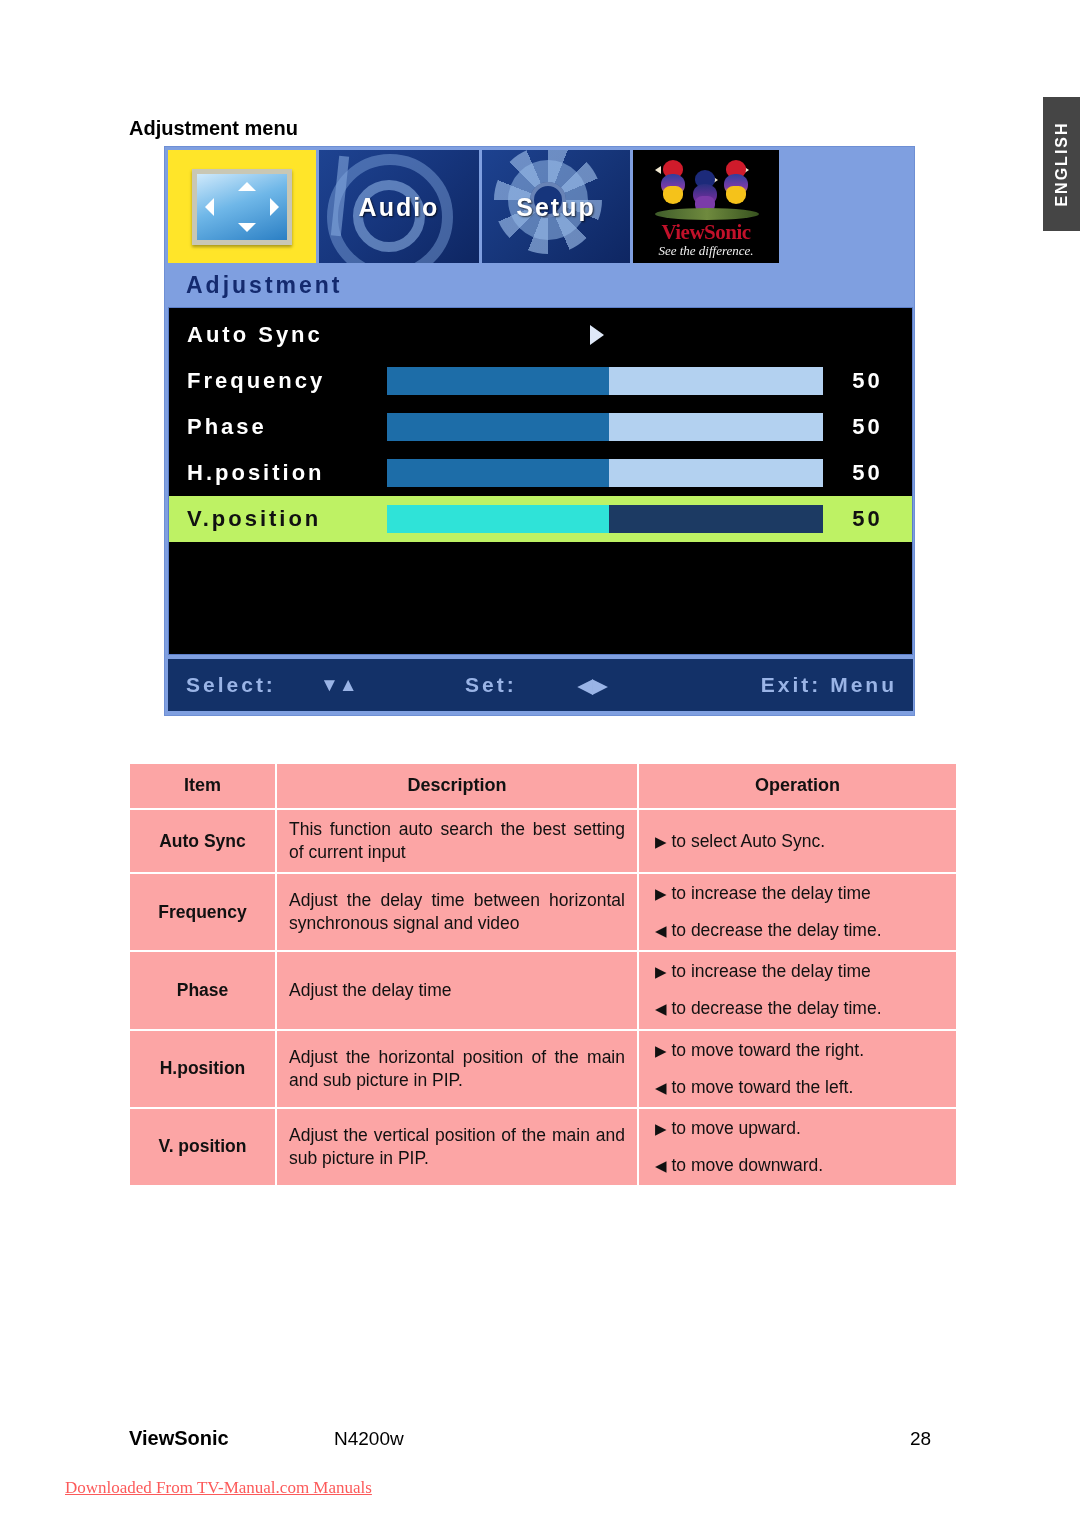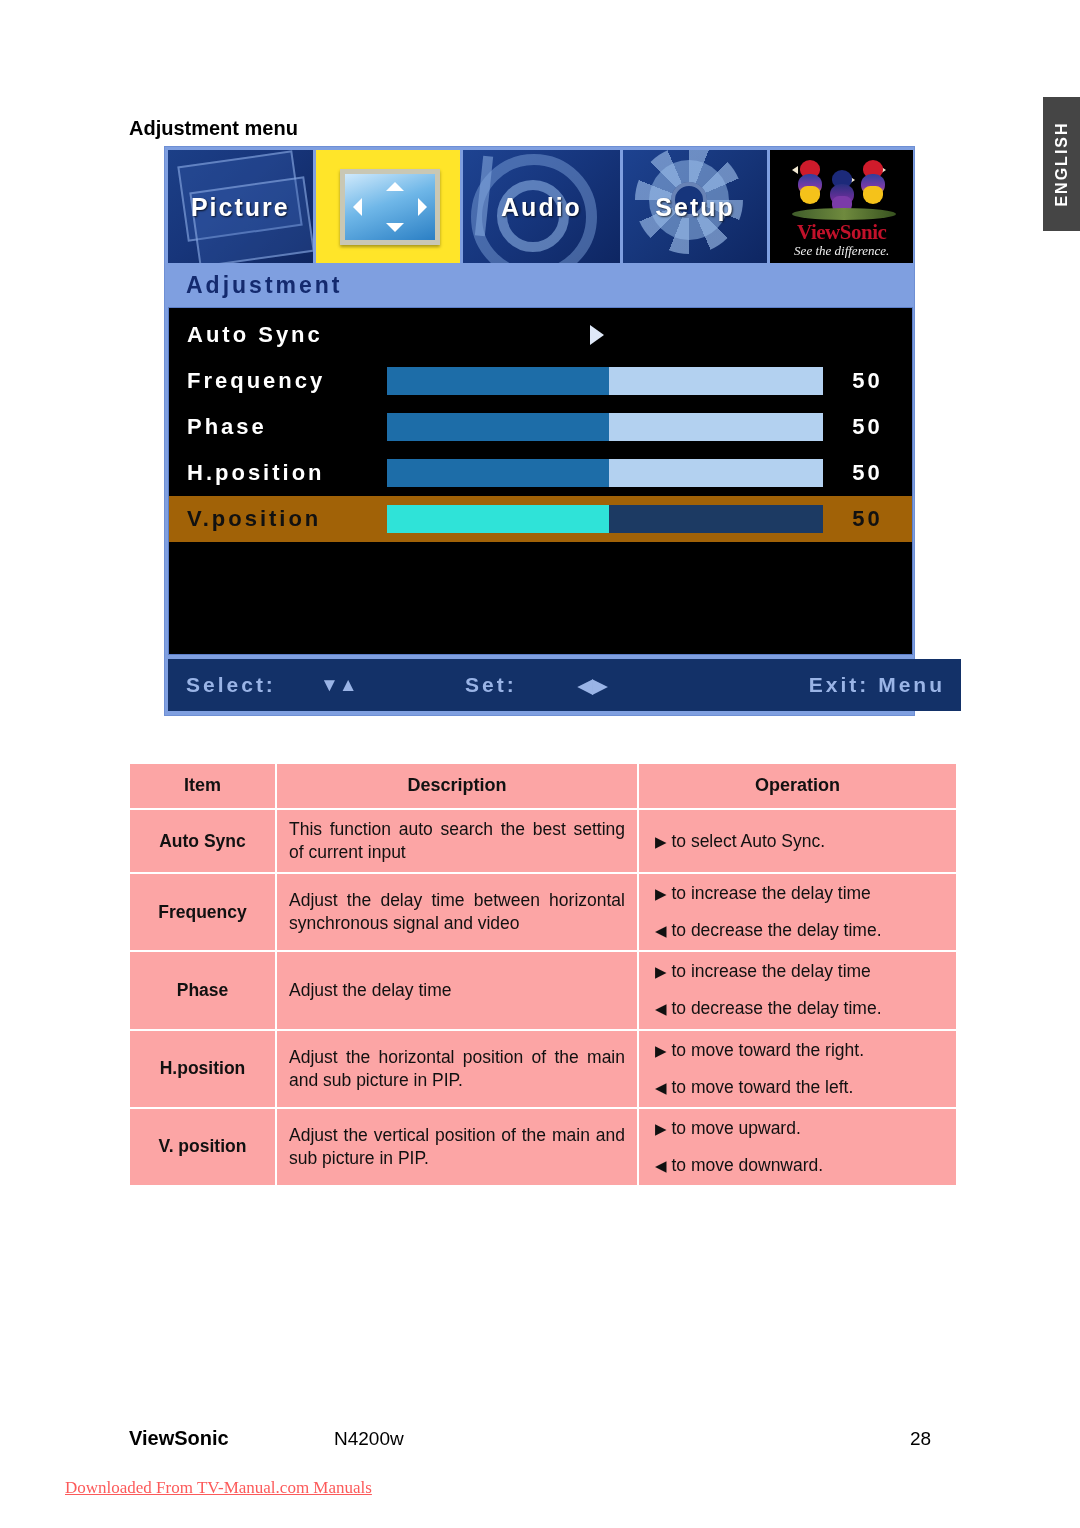--- a/index.html
+++ b/index.html
@@ -286,21 +286,21 @@
     background: #1d6da8;
   }
   .osd-row-value {
     flex: 1;
     text-align: center;
     color: #ffffff;
     font-size: 22px;
     font-weight: bold;
     letter-spacing: 3px;
   }
-  .osd-row.selected { background: #a16207; }
+  .osd-row.selected { background: #bef264; }
   .osd-row.selected .osd-row-label,
   .osd-row.selected .osd-row-value { color: #111111; }
   .osd-row.selected .osd-slider { background: #1c3a63; }
   .osd-row.selected .osd-slider-fill { background: #2fe3d8; }
   #row-autosync .osd-arrow {
     position: relative;
     width: 436px;
     height: 28px;
   }
   #row-autosync .osd-arrow .tri-right {
@@ -314,21 +314,20 @@
   
   #osd-footer {
     position: absolute;
     left: 3px; top: 512px;
     width: 745px; height: 52px;
     background: #133168;
     color: #9ab4e6;
     font-size: 21px;
     font-weight: bold;
     letter-spacing: 3px;
-    padding-left: 48px;
   }
   #osd-footer .ft {
     position: absolute;
     top: 50%;
     transform: translateY(-50%);
     white-space: nowrap;
   }
   #ft-select { left: 18px; }
   #ft-select-glyphs { left: 152px; letter-spacing: 0; font-size: 19px; }
   #ft-set { left: 297px; }
@@ -403,25 +402,20 @@
 <div id="english-tab">
   <span>ENGLISH</span>
 </div>
 
 <div id="page-heading">Adjustment menu</div>
 
 <div id="osd">
 
   <div id="osd-tabs">
 
-    <div class="osd-tab" id="tab-picture">
-      <div class="pic-frame pf1"></div>
-      <div class="pic-frame pf2"></div>
-      <div class="osd-tab-label">Picture</div>
-    </div>
 
     <div class="osd-tab" id="tab-adjust">
       <div class="dpad">
         <span class="tri tri-up"></span>
         <span class="tri tri-down"></span>
         <span class="tri tri-left"></span>
         <span class="tri tri-right"></span>
       </div>
     </div>
 

